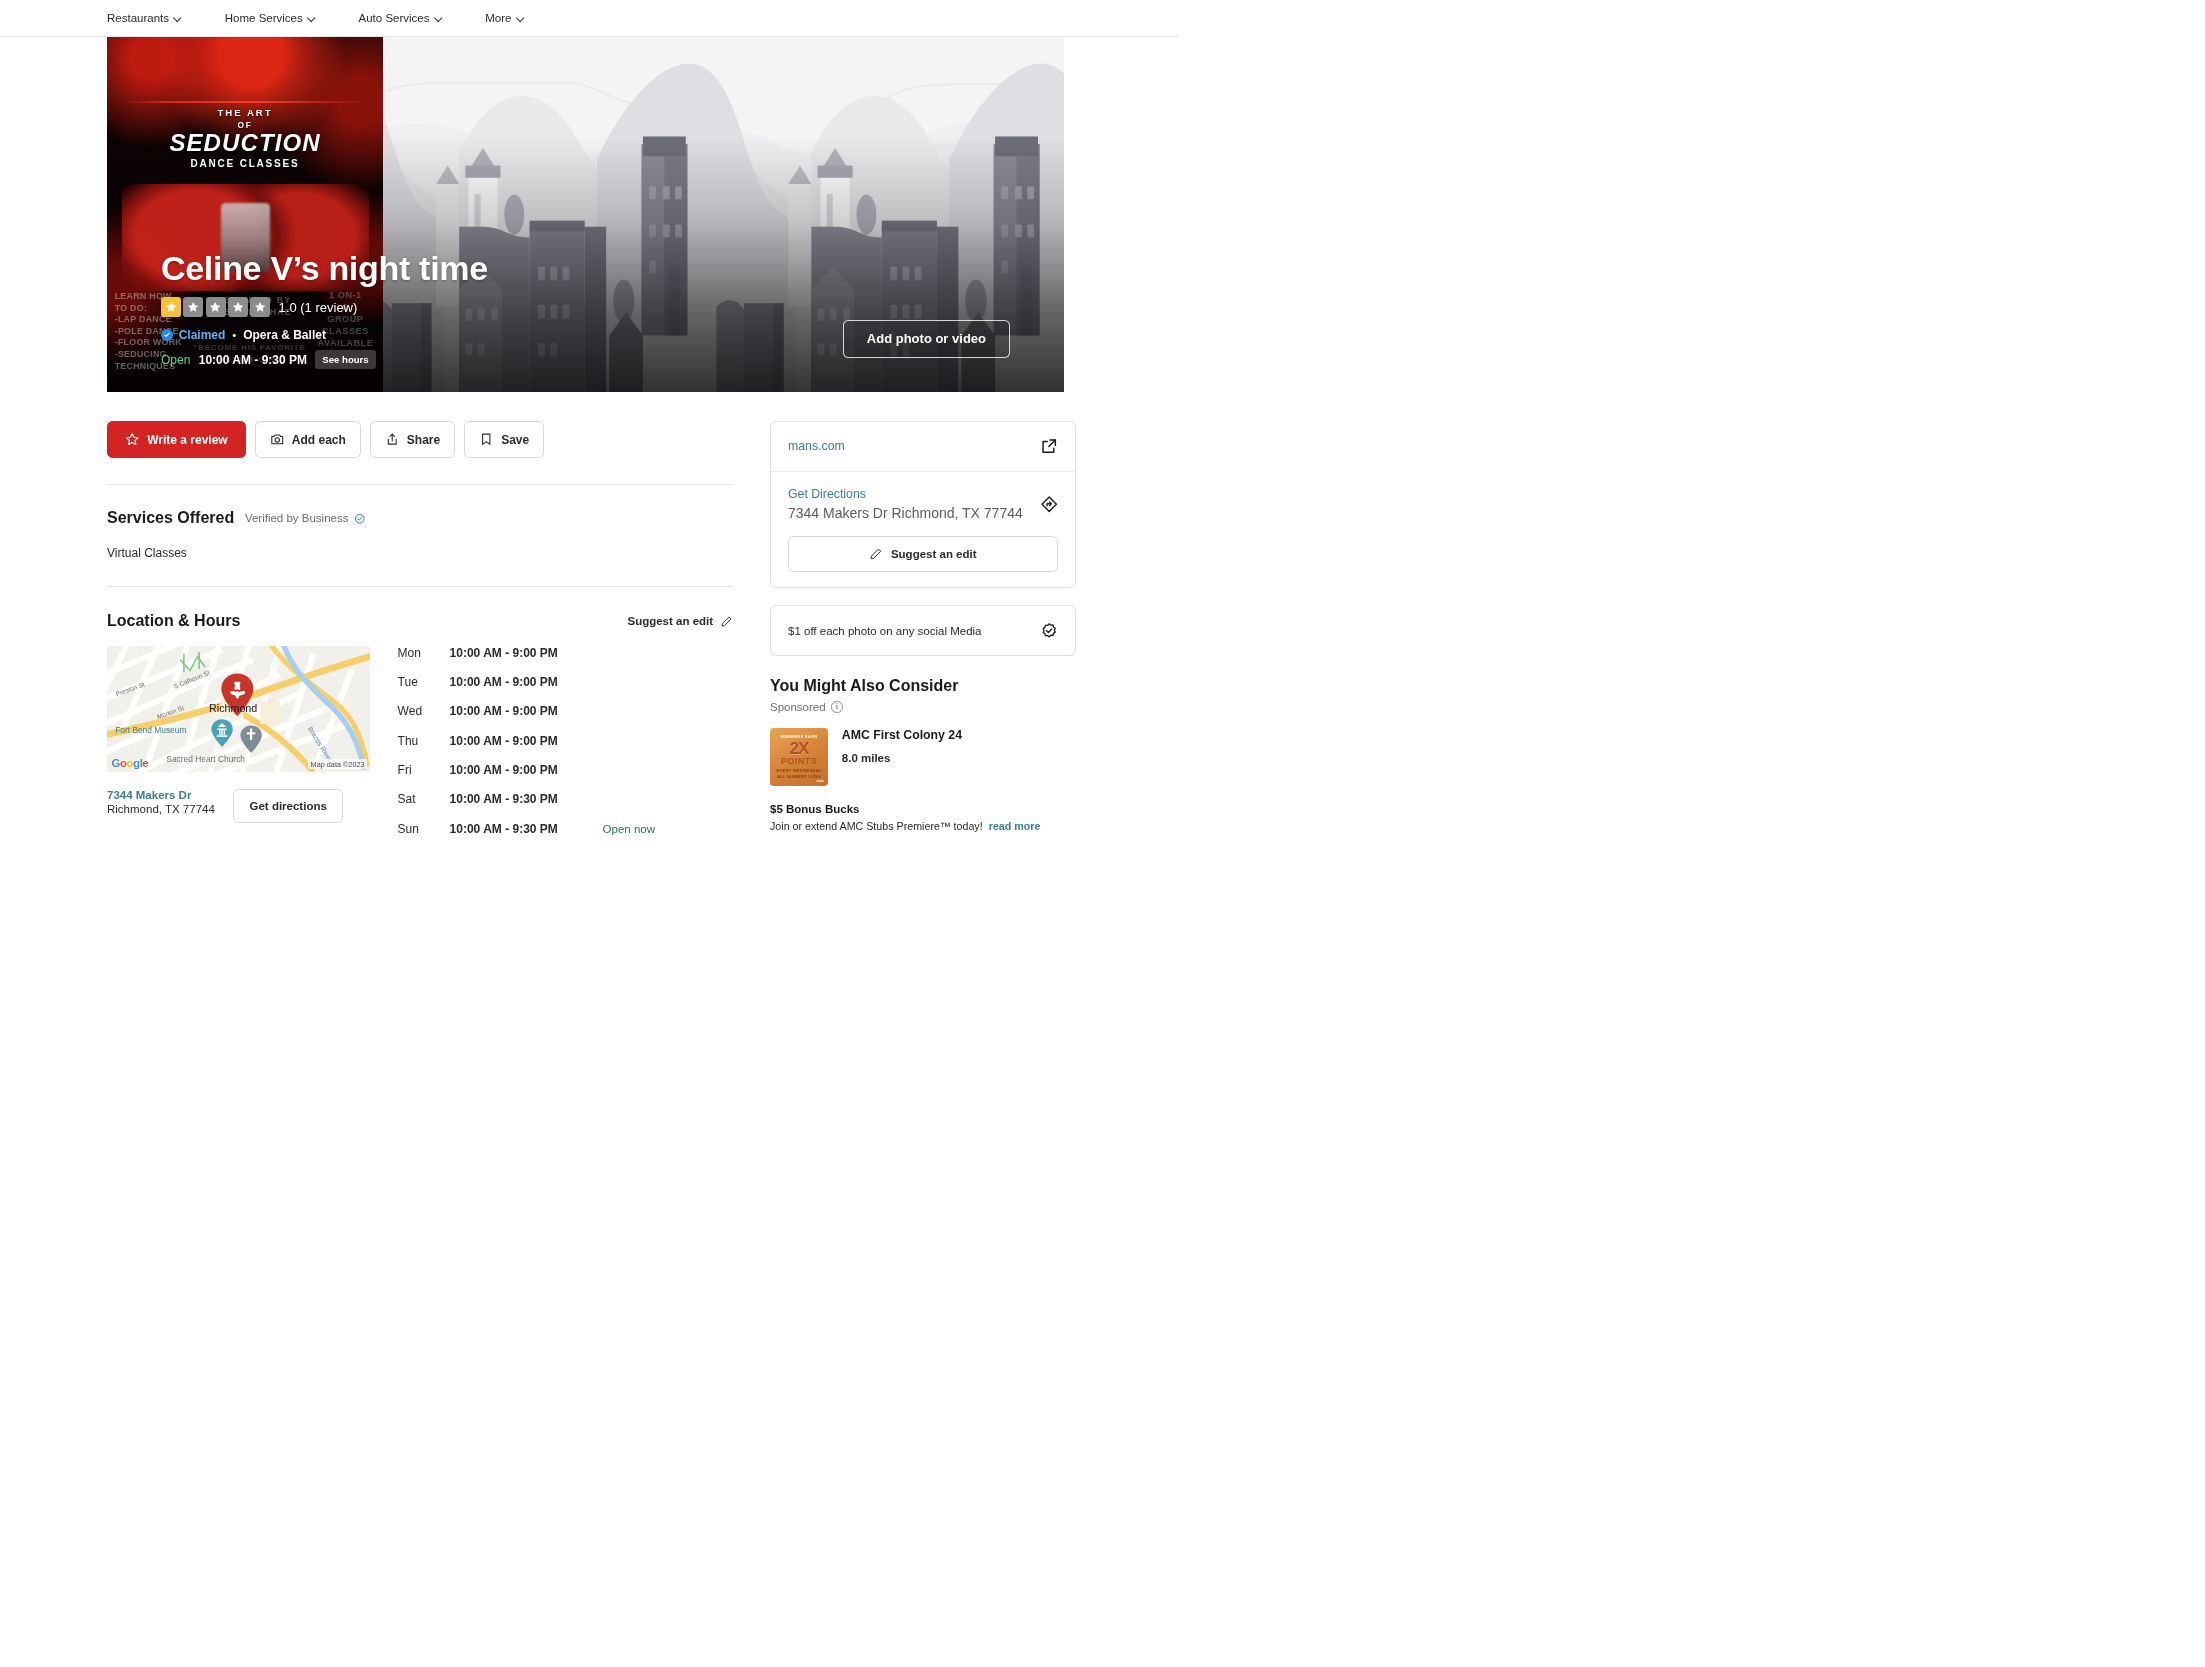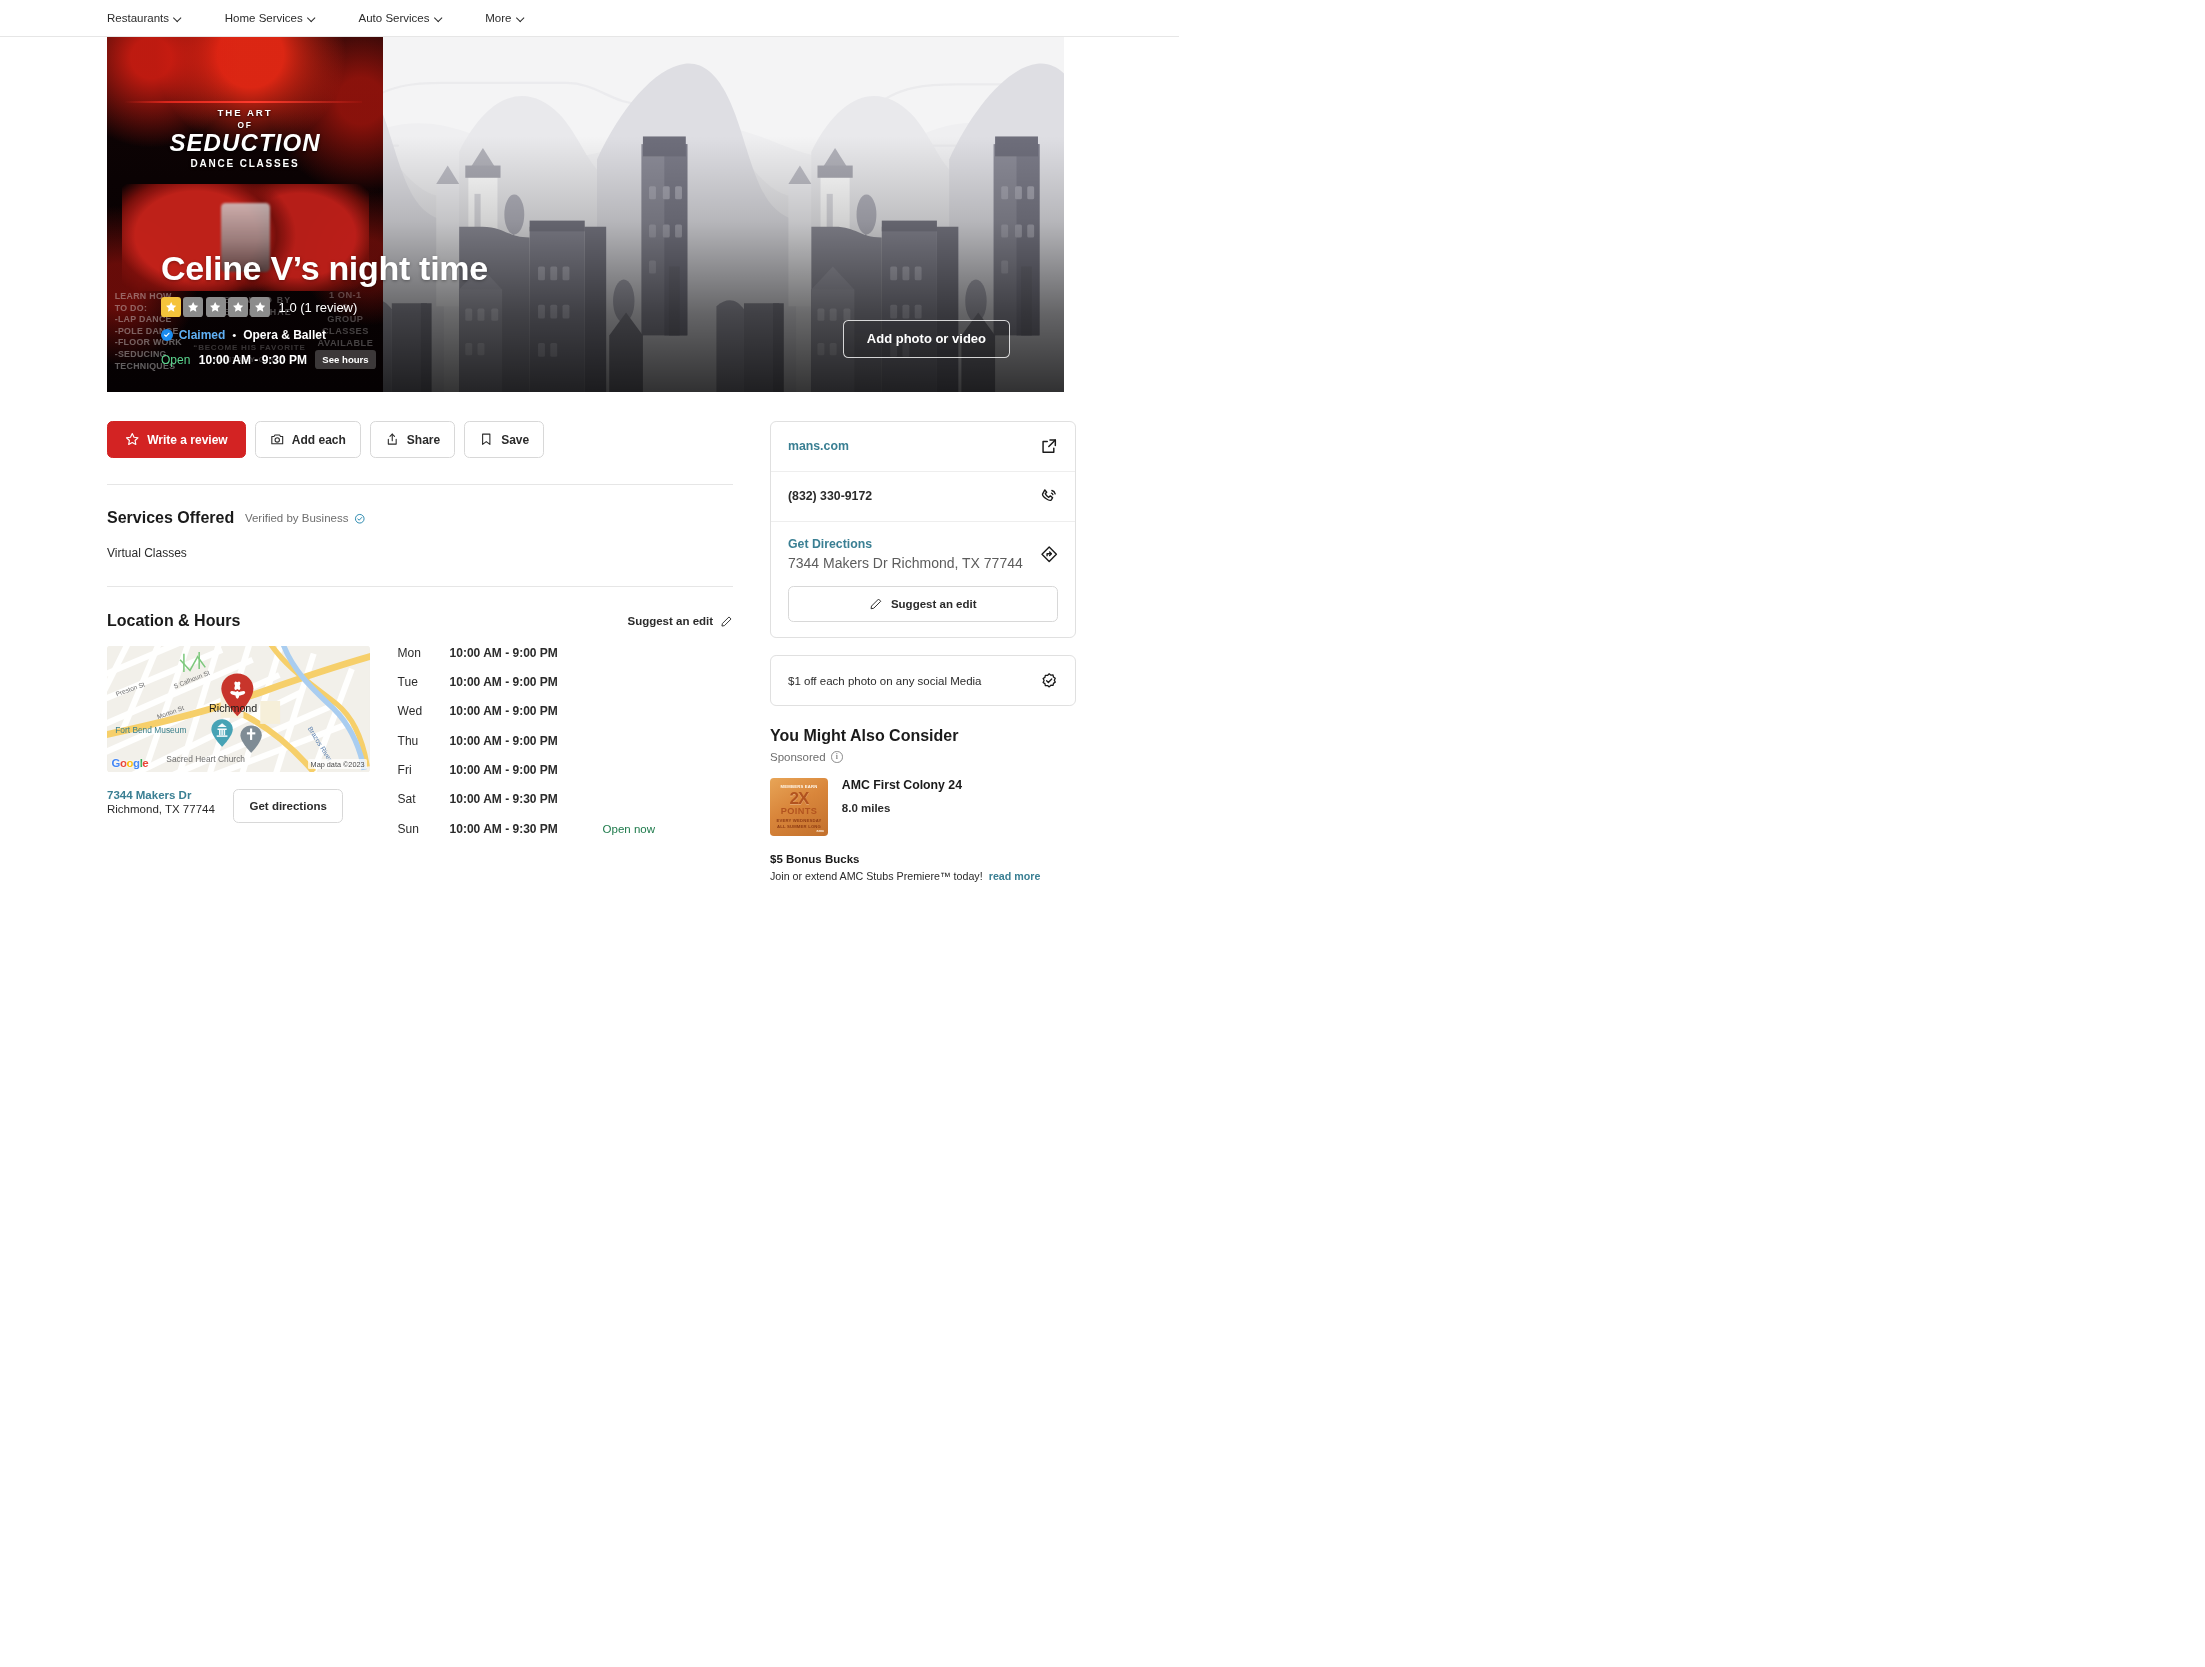--- a/index.html
+++ b/index.html
@@ -315,21 +315,21 @@
     border-radius: 6.1px;
     background: #fff;
   }
   .crow {
     display: flex; align-items: center; justify-content: space-between;
     padding: 15.3px 17px;
     gap: 9.2px;
   }
   .crow + .crow { border-top: 0.8px solid #eeeeee; }
   .crow-main { min-width: 0; }
-  .clink { font-size: 12.3px; font-weight: 700; color: #3a7f93; cursor: pointer; }
+  .clink { font-size: 12.3px; font-weight: 400; color: #3a7f93; cursor: pointer; }
   .cphone { font-size: 12.3px; font-weight: 700; color: #2b2b2b; }
   .caddr { font-size: 14px; color: #5c5c5c; margin-top: 3.8px; }
   .cicon { width: 18.4px; height: 18.4px; flex: none; }
   .cicon svg { width: 18.4px; height: 18.4px; display: block; }
   .card-footer { padding: 0 17px 15.3px 17px; }
   .suggest-edit-btn {
     width: 100%;
     display: flex; align-items: center; justify-content: center; gap: 7.7px;
     border: 0.8px solid #d8d8d8; border-radius: 5.4px;
     padding: 10px 0; font-size: 11.5px; font-weight: 700;
@@ -748,32 +748,20 @@
         <span class="cicon">
           <svg viewBox="0 0 24 24" fill="none" stroke="#1a1a1a" stroke-width="1.9" stroke-linecap="round" stroke-linejoin="round">
               <path d="M13 4h7v7"></path>
               <path d="M20 4l-8.5 8.5"></path>
               <path d="M18 14.5V20H4V6h5.5"></path>
             </svg>
         </span>
       </div>
       <div class="crow">
         <div class="crow-main">
-            <div class="cphone">(832) 330-9172</div>
-          </div>
-        <span class="cicon">
-          <svg viewBox="0 0 24 24" fill="none" stroke="#1a1a1a" stroke-width="1.8" stroke-linecap="round" stroke-linejoin="round">
-              <path d="M6.3 3.8l2.4 3-1.8 2.1c.9 2 2.5 3.6 4.5 4.5l2.1-1.8 3 2.4-1.9 3c-1.2 1-3.6.4-6.4-1.6S3.1 10.6 3.3 9.2z"></path>
-              <path d="M15.5 4.6a6 6 0 014.3 4.3"></path>
-              <path d="M15 8.1a2.7 2.7 0 011.8 1.8"></path>
-            </svg>
-        </span>
-      </div>
-      <div class="crow">
-        <div class="crow-main">
           <div class="clink">Get Directions</div>
           <div class="caddr">7344 Makers Dr Richmond, TX 77744</div>
         </div>
         <span class="cicon">
           <svg viewBox="0 0 24 24" fill="none" stroke="#1a1a1a" stroke-width="1.8" stroke-linejoin="round">
               <path d="M12 2.6l9.4 9.4-9.4 9.4L2.6 12z"></path>
               <path d="M9.2 14v-2.6h5.2" stroke-linecap="round"></path>
               <path d="M12.6 9.2l2.2 2.2-2.2 2.2" stroke-linecap="round"></path>
             </svg>
         </span>

